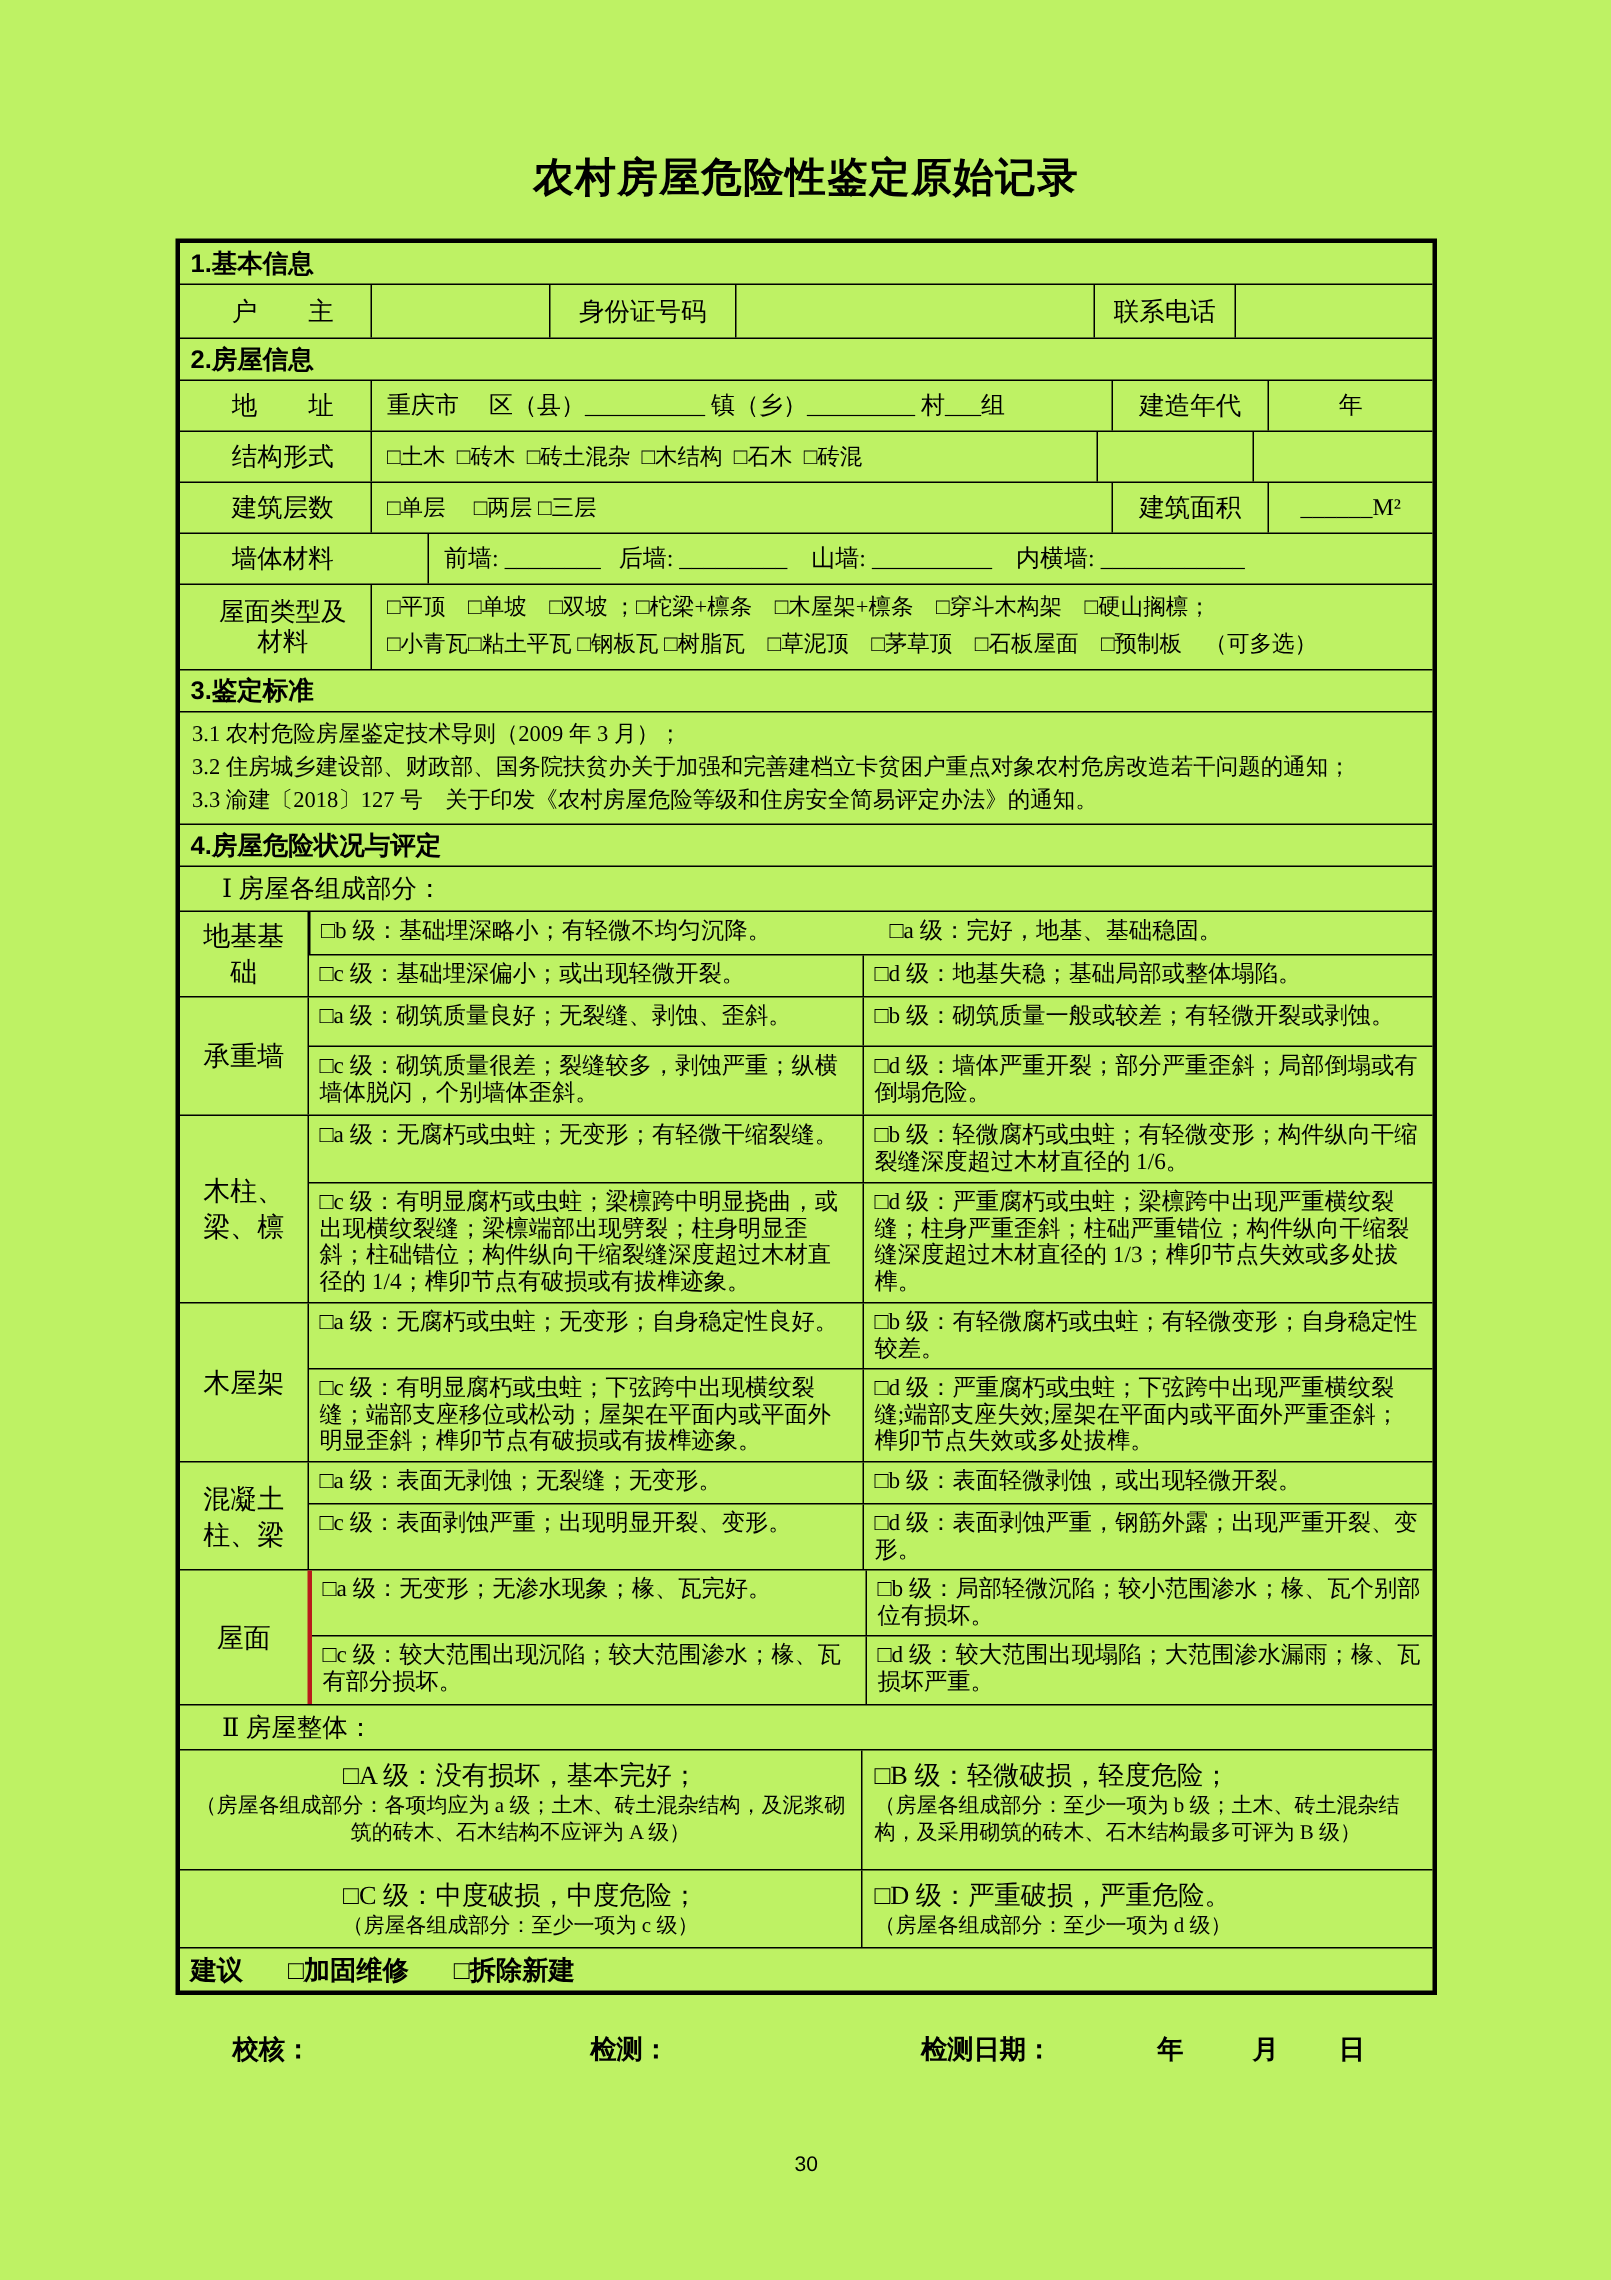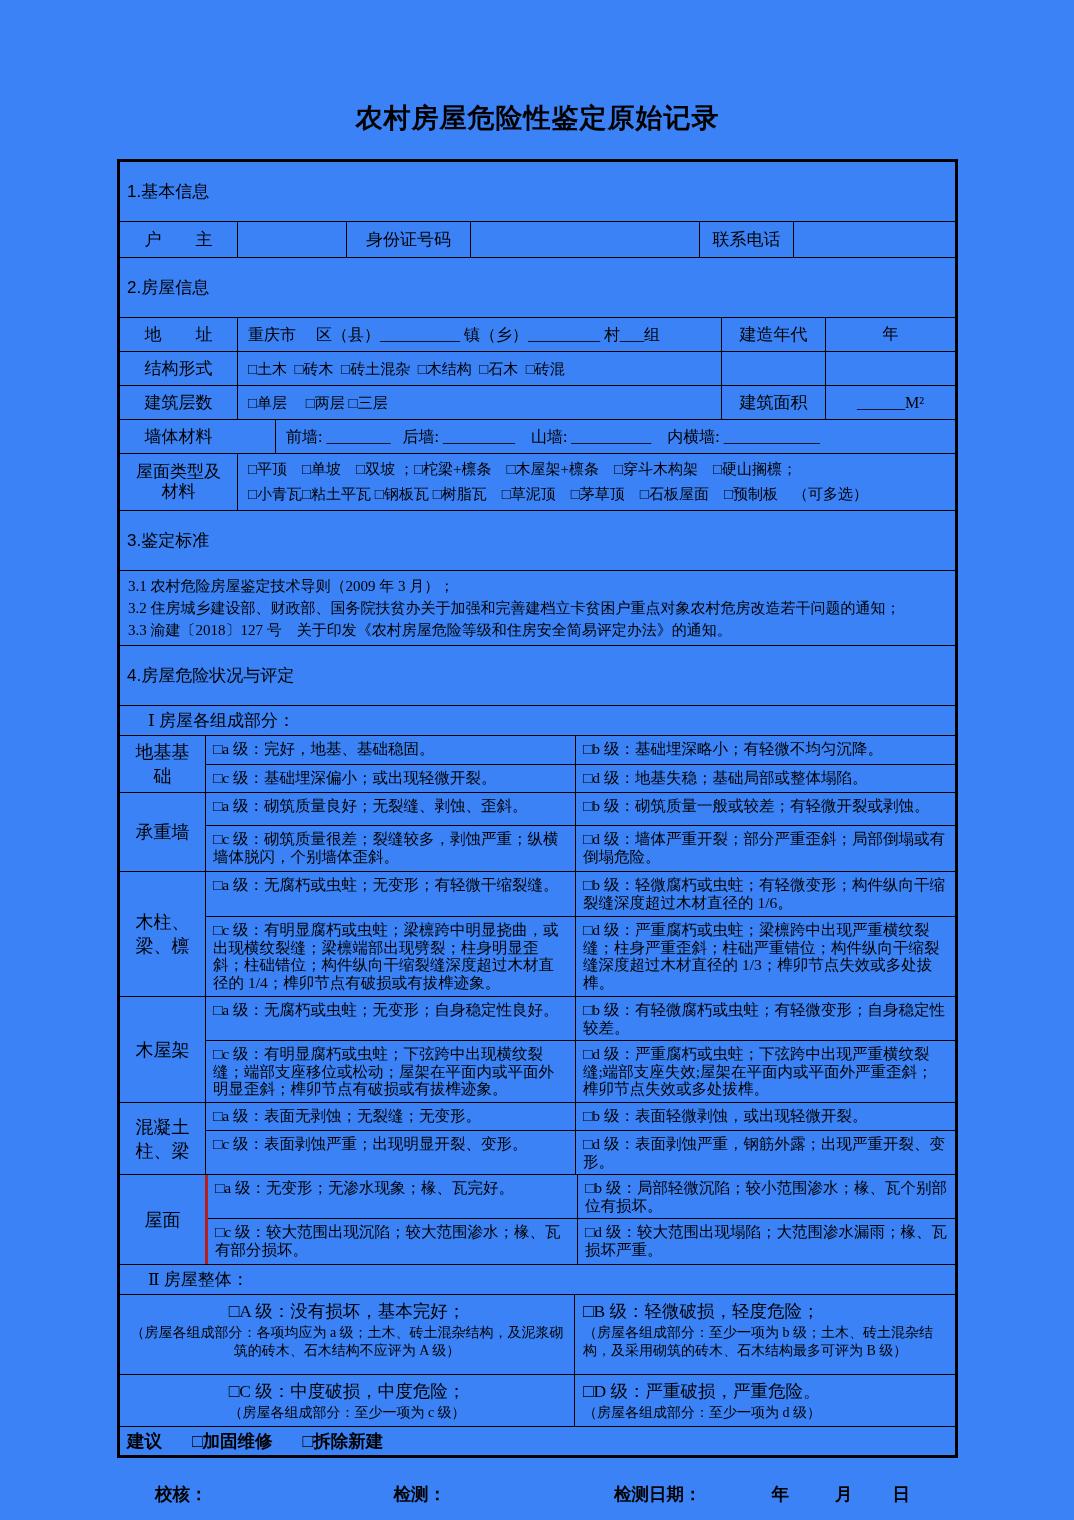--- a/index.html
+++ b/index.html
@@ -1,37 +1,37 @@
 <!DOCTYPE html>
 <html><head>
 <meta charset="utf-8">
 <style>
   * { margin:0; padding:0; box-sizing:border-box; }
   html,body { background:#e9e9e9; }
   body { font-family:"Liberation Serif","DejaVu Serif",serif; color:#000; }
   .page {
-    position:relative; width:1074px; height:1520px; background:#3b82f6;
+    position:relative; width:1074px; height:1520px; background:#bef264;
     padding:100px 116px 0 117px; overflow:hidden;
   }
   .doc-title {
     text-align:center; font-family:"Liberation Sans","DejaVu Sans",sans-serif;
     font-weight:bold; font-size:27px; letter-spacing:1px;
   }
   .form-table { margin-top:23px; border:3px solid #000; width:841px; }
   .row { display:flex; border-top:1px solid #000; align-items:stretch; }
   .row:first-child { border-top:none; }
   .cell { border-left:1px solid #000; display:flex; align-items:center; }
   .cell:first-child { border-left:none; }
   .pre { white-space:pre-wrap; }
 
   .sec-header {
-    font-family:"Liberation Sans","DejaVu Sans",sans-serif; font-weight:normal;
-    font-size:17px; padding:18px 7px; min-height:27px; display:flex; align-items:center;
-  }
-  .label-cell { justify-content:center; text-align:center; font-size:17px; line-height:20px; padding:2px 6px; }
+    font-family:"Liberation Sans","DejaVu Sans",sans-serif; font-weight:bold;
+    font-size:17px; padding:2px 7px; min-height:27px; display:flex; align-items:center;
+  }
+  .label-cell { justify-content:center; text-align:center; font-size:17px; line-height:20px; padding:2px 6px;margin-left:10px; }
   .fill-cell { padding:2px 6px; }
   .opt-cell { font-size:15px; padding:3px 10px; line-height:22px; }
   .val-cell { justify-content:center; text-align:center; font-size:16px; padding:2px 6px; }
 
   
   .w-label  { flex:0 0 117px; }
   .w-blank1 { flex:0 0 109px; }
   .w-idlab  { flex:0 0 124px; }
   .w-blank2 { flex:0 0 229px; }
   .w-phlab  { flex:0 0 94px; }
@@ -143,22 +143,22 @@
       <div class="sec-header w-rest">4.房屋危险状况与评定</div>
     </div>
     <div class="row">
       <div class="part-title w-rest">Ⅰ  房屋各组成部分：</div>
     </div>
 
     <div class="row">
       <div class="cell c-name">地基基础</div>
       <div class="c-grades" style="border-left:1px solid #000;">
         <div class="c-sub" style="min-height:28px;">
+          <div class="g-cell c-b">□b 级：基础埋深略小；有轻微不均匀沉降。</div>
           <div class="g-cell c-a">□a 级：完好，地基、基础稳固。</div>
-          <div class="g-cell c-b">□b 级：基础埋深略小；有轻微不均匀沉降。</div>
         </div>
         <div class="c-sub" style="min-height:28px;">
           <div class="g-cell c-a">□c 级：基础埋深偏小；或出现轻微开裂。</div>
           <div class="g-cell c-b">□d 级：地基失稳；基础局部或整体塌陷。</div>
         </div>
       </div>
     </div>
 
     <div class="row">
       <div class="cell c-name">承重墙</div>

